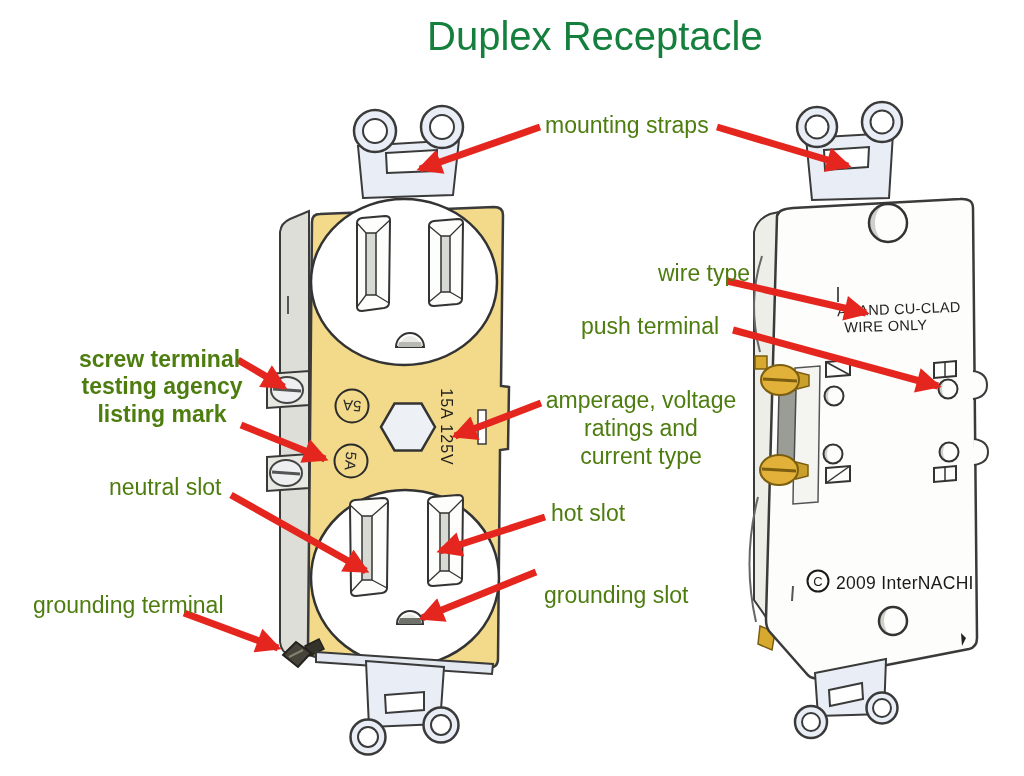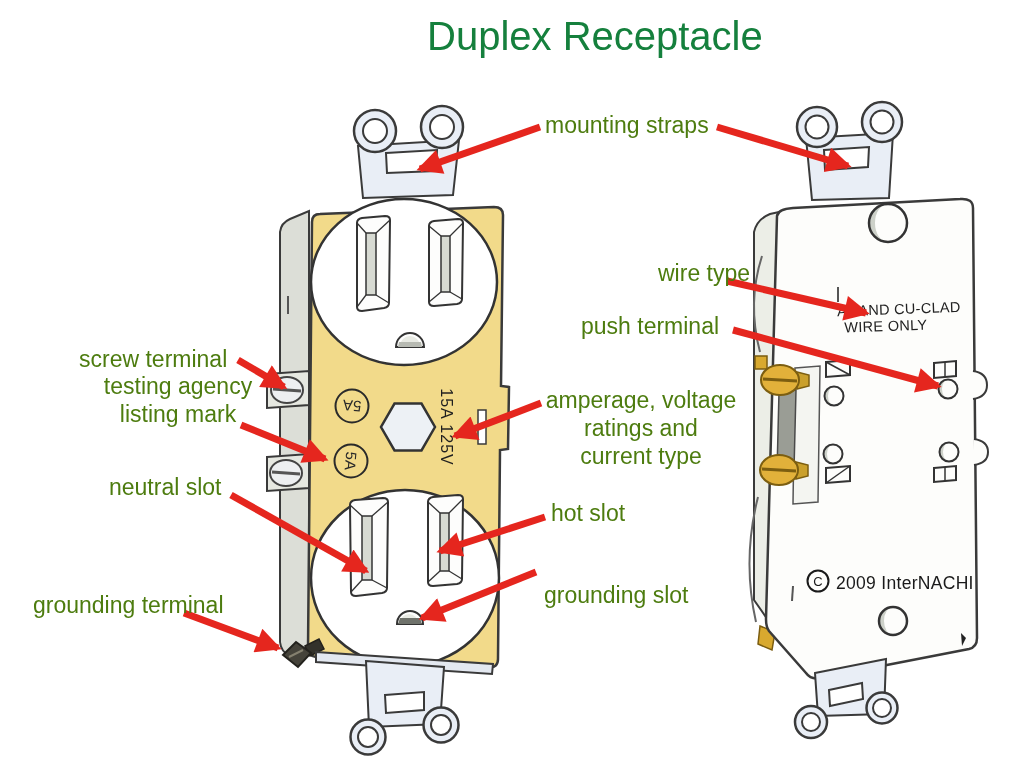--- a/index.html
+++ b/index.html
@@ -246,21 +246,21 @@
   <div class="lbl" style="left:581px;top:312px;">push terminal</div>
 
   <div class="lbl center" style="left:520px;top:386px;width:242px;text-align:center;">amperage, voltage
 ratings and
 current type</div>
 
   <div class="lbl" style="left:551px;top:499px;">hot slot</div>
 
   <div class="lbl" style="left:544px;top:581px;">grounding slot</div>
 
-  <div class="lbl" style="left:79px;top:345px;">screw terminal</div>
-
-  <div class="lbl center" style="left:88px;top:372px;width:180px;">testing agency
+  <div class="lbl" style="left:79px;top:345px;font-weight:bold;">screw terminal</div>
+
+  <div class="lbl center" style="left:72px;top:372px;width:180px;font-weight:bold;">testing agency
 listing mark</div>
 
   <div class="lbl" style="left:109px;top:473px;">neutral slot</div>
 
   <div class="lbl" style="left:33px;top:591px;">grounding terminal</div>
 </div>
 
 </body></html>

